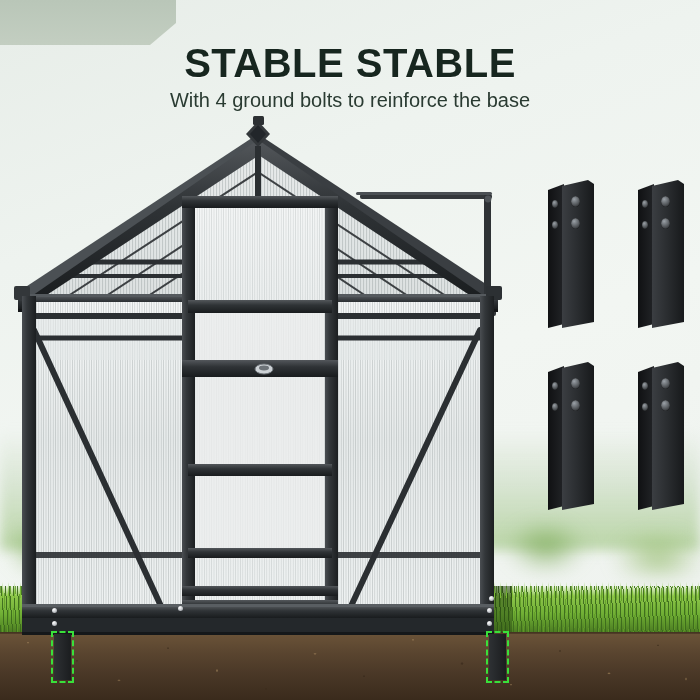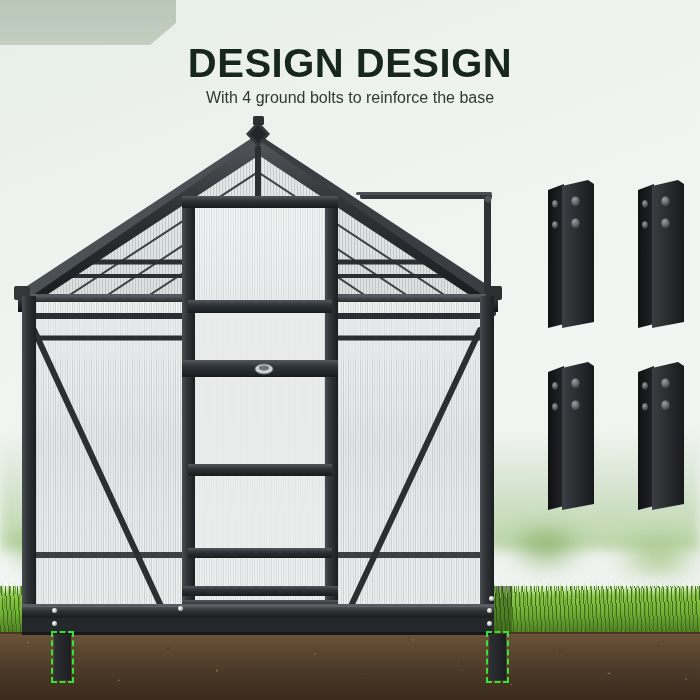--- a/index.html
+++ b/index.html
@@ -29,21 +29,21 @@
   
   .corner-band{position:absolute;left:0;top:0;width:176px;height:45px;
     background:linear-gradient(180deg,#b9c6b8 0%,#c3cec1 100%);
     clip-path:polygon(0 0,176px 0,176px 23px,150px 45px,0 45px);}
 
   
   .title{position:absolute;left:0;right:0;top:41px;text-align:center;
     font-size:40px;font-weight:700;letter-spacing:.5px;color:#17261f;
     text-shadow:0 1px 0 rgba(255,255,255,.6);}
   .subtitle{position:absolute;left:0;right:0;top:89px;text-align:center;
-    font-size:16px;font-weight:400;color:#2a3b32;}
+    font-size:20px;font-weight:400;color:#2a3b32;}
 
   
   .soil{position:absolute;left:0;right:0;top:630px;height:70px;
     background:
       radial-gradient(2px 2px at 4% 18%,rgba(168,138,96,.85),transparent 60%),
       radial-gradient(2px 2px at 11% 44%,rgba(60,44,28,.9),transparent 60%),
       radial-gradient(3px 2px at 17% 72%,rgba(150,122,84,.8),transparent 60%),
       radial-gradient(2px 2px at 24% 26%,rgba(52,38,24,.9),transparent 60%),
       radial-gradient(2px 3px at 31% 58%,rgba(176,146,100,.8),transparent 60%),
       radial-gradient(2px 2px at 38% 84%,rgba(58,42,26,.9),transparent 60%),
@@ -103,21 +103,21 @@
 </head>
 <body>
 
 <div id="stage">
 
   <div class="bg-base"></div>
   <div class="bg-haze"></div>
   <div class="bg-blurgreen"></div>
   <div class="corner-band"></div>
 
-  <div class="title">DESIGN DESIGN</div>
+  <div class="title">STABLE STABLE</div>
   <div class="subtitle">With 4 ground bolts to reinforce the base</div>
 
   <div class="soil"></div>
   <div class="soil-top"></div>
   <div class="grass"></div>
   <div class="grass-shade"></div>
   <div class="grass-tips"></div>
 
   <svg id="gh" viewBox="0 0 700 700">
     <defs>

